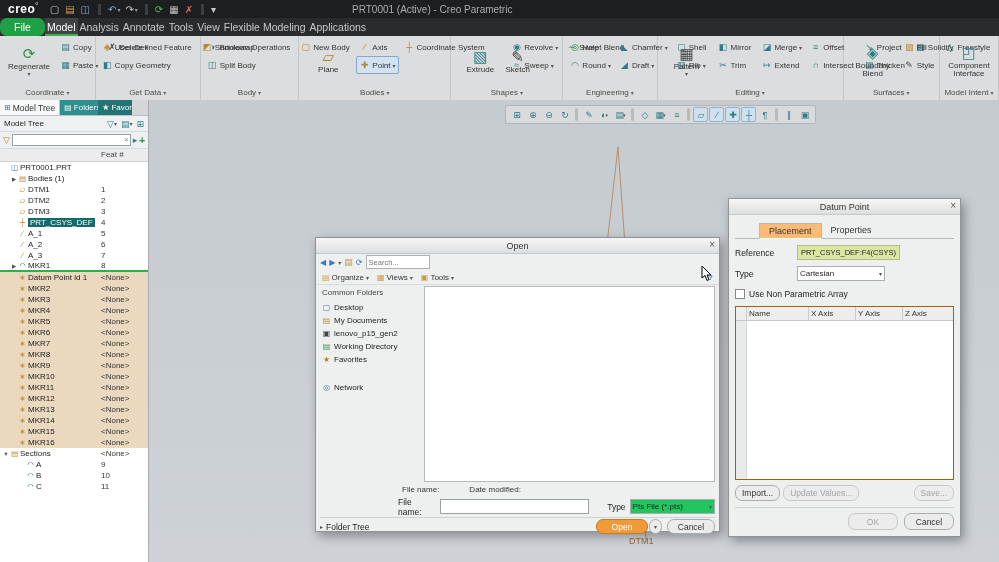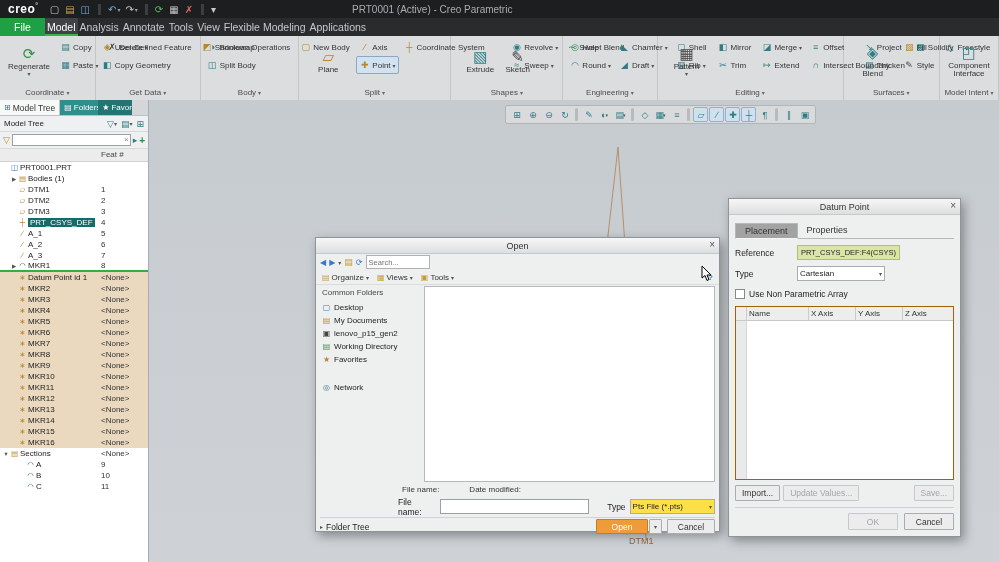--- a/index.html
+++ b/index.html
@@ -14,21 +14,21 @@
   .tb-icons{display:flex;align-items:center;gap:3px;}
   .tb-ic{display:flex;align-items:center;font-size:10px;padding:0 1px;cursor:default;}
   .tb-ic .dd{font-size:6px;color:#9aa0a4;margin-left:1px;}
   .tsep{width:1px;height:11px;background:#3c3e41;margin:0 3px;}
   .win-title{position:absolute;left:352px;color:#a9adb1;font-size:10px;}
   .cl{color:#c8c8c8}.co2{color:#d8a24a}.cb2{color:#7aa7d8}.cg2{color:#58b868}.cr2{color:#d86a5a}
   
   .tabbar{position:absolute;left:0;top:18px;width:999px;height:18px;background:#2a2b2d;
           display:flex;align-items:stretch;font-size:10.5px;color:#c6c9cc;}
   .rtab{display:flex;align-items:center;padding:0 2px;cursor:default;}
-  .rtab.tfile{background:#1fa045;color:#fff;padding:0 14px;}
+  .rtab.tfile{background:#1fa045;color:#fff;padding:0 14px;border-radius:7px;}
   .rtab.tactive{background:#3f4144;color:#fff;box-shadow:inset 0 -2px 0 #37b24d;}
   
   .ribbon{position:absolute;left:0;top:36px;width:999px;height:64px;background:#dcddde;
           border-bottom:1px solid #b6b9bc;display:flex;overflow:hidden;}
   .rgroup{position:relative;display:flex;flex-direction:column;border-right:1px solid #c3c5c7;
           padding:2px 3px 0 3px;}
   .ritems{display:flex;flex-flow:column wrap;height:48px;align-content:flex-start;column-gap:2px;}
   .ritem{display:flex;align-items:center;color:#333;cursor:default;border:1px solid transparent;border-radius:2px;}
   .ritem.sm{height:16px;font-size:8px;padding:0 2px;gap:2px;white-space:nowrap;}
   .ritem.lg{width:50px;height:48px;flex-direction:column;justify-content:center;text-align:center;
@@ -81,21 +81,21 @@
         font-size:9px;color:#2e7d85;border:1px solid transparent;border-radius:2px;cursor:default;}
   .gbtn .dd{font-size:5px;color:#555;margin-left:-1px;}
   .gbtn.pressed{background:#cfe0ef;border-color:#8fb0cf;}
   .gsep{width:1px;height:11px;background:#b8bbbe;margin:0 2px;}
   
   .dlg{position:absolute;background:#eeefef;border:1px solid #8f9498;box-shadow:3px 4px 10px rgba(0,0,0,.35);z-index:20;}
   .dtitle{height:15px;background:linear-gradient(#f7f7f7,#dddedf);border-bottom:1px solid #c6c9cb;
           display:flex;align-items:center;justify-content:center;font-size:9px;color:#333;position:relative;}
   .dclose{position:absolute;right:4px;top:1px;font-size:10px;color:#555;cursor:default;}
   .btn{display:flex;align-items:center;justify-content:center;background:#ececec;border:1px solid #a9adb1;
-       font-size:8.5px;color:#333;cursor:default;border-radius:1px;}
+       font-size:8.5px;color:#333;cursor:default;border-radius:7px;}
   .btn.dis{color:#a2a6aa;border-color:#c6c9cb;}
   
   .open-dlg{left:315px;top:237px;width:403px;height:293px;}
   .onav{position:absolute;left:0;top:16px;width:100%;height:16px;display:flex;align-items:center;gap:3px;padding:0 4px;box-sizing:border-box;}
   .navic{color:#3a78c2;font-size:8px;cursor:default;}
   .navdd{font-size:6px;color:#555;cursor:default;}
   .navfold{color:#c79a3c;font-size:9px;cursor:default;}
   .crumb{flex:1;height:12px;background:#fff;border:1px solid #aeb2b6;display:flex;align-items:center;
          font-size:7.5px;color:#333;padding:0 3px;gap:2px;white-space:nowrap;overflow:hidden;cursor:default;}
   .crumb .sp{flex:1;}
@@ -112,37 +112,37 @@
   .osh{color:#444;margin-bottom:4px;}
   .oitem{display:flex;align-items:center;gap:3px;height:13px;color:#222;cursor:default;}
   .oitem.gap{margin-top:15px;}
   .oic{width:9px;text-align:center;font-size:8px;}
   .olist{flex:1;background:#fff;border:1px solid #b6b9bc;}
   .oinfo{position:absolute;left:86px;top:247px;font-size:8px;color:#333;display:flex;gap:30px;}
   .octrl{position:absolute;left:4px;right:4px;top:261px;height:15px;display:flex;align-items:center;font-size:8.5px;color:#222;}
   .octrl .fnlab{margin-left:78px;}
   .fninput{width:152px;height:11px;border:1px solid #9aa0a4;margin-left:4px;font-size:8px;outline:none;}
   .typelab{margin-left:18px;}
-  .typesel{width:84px;height:13px;background:#fde047;border:1px solid #a9adb1;display:flex;align-items:center;
+  .typesel{width:84px;height:13px;background:#22c55e;border:1px solid #a9adb1;display:flex;align-items:center;
            font-size:8px;padding:0 2px;margin-left:4px;cursor:default;}
   .typesel .sp{flex:1;}
   .typesel .dd{font-size:6px;color:#555;}
   .ofoot{position:absolute;left:4px;right:4px;top:279px;height:13px;border-top:1px solid #cfd2d4;
          display:flex;align-items:center;font-size:8.5px;color:#222;padding-top:2px;}
   .ftree{display:flex;align-items:center;gap:3px;cursor:default;}
   .ftree .ar{font-size:6px;color:#555;}
   .openbtn{margin-left:auto;width:50px;height:13px;background:#ef9b3a;border:1px solid #c87c1f;color:#fff;}
   .openbtn-dd{width:11px;height:13px;margin-left:1px;}
   .openbtn-dd .dd{font-size:6px;color:#555;}
   .cancelbtn{width:46px;height:13px;margin-left:5px;}
   
   .datum-dlg{left:728px;top:198px;width:231px;height:337px;display:flex;flex-direction:column;}
   .dtabs{display:flex;margin:8px 6px 0 6px;border-bottom:1px solid #b6b9bc;font-size:9px;}
   .dtab{padding:2px 9px;color:#333;cursor:default;}
-  .dtab.active{background:#a3a3a3;border:1px solid #b6b9bc;border-bottom:1px solid #f7f8f8;margin-bottom:-1px;}
+  .dtab.active{background:#fdba74;border:1px solid #b6b9bc;border-bottom:1px solid #f7f8f8;margin-bottom:-1px;margin-left:24px;}
   .dbody{padding:6px;display:flex;flex-direction:column;flex:1;font-size:8.5px;color:#222;}
   .drow{display:flex;align-items:center;margin-bottom:6px;}
   .dlab{width:62px;flex:none;}
   .refval{height:13px;background:#dbe6a4;border:1px solid #b4bd7c;display:flex;align-items:center;
           font-size:7.5px;padding:0 3px;white-space:nowrap;overflow:hidden;max-width:152px;}
   .dsel{width:82px;height:13px;background:#fff;border:1px solid #a9adb1;display:flex;align-items:center;
         font-size:8px;padding:0 2px;cursor:default;}
   .dsel .sp{flex:1;}
   .dsel .dd{font-size:6px;color:#555;}
   .chkrow{display:flex;align-items:center;gap:4px;margin:2px 0 7px 0;cursor:default;}
@@ -345,21 +345,21 @@
     <span class="rtext">Coordinate System</span>
     <span class="rdd"></span>
   </div>
           <div class="ritem lg">
     <span class="ricon ck">✎</span>
     <span class="rtext">Sketch</span>
     <span class="rdd"></span>
   </div>
         </div>
       <div class="rlabel">
-          <span>Split</span>
+          <span>Bodies</span>
           <span class="ga">▾</span>
         </div>
     </div>
     <div class="rgroup">
       <div class="ritems">
           <div class="ritem lg">
     <span class="ricon ct">▧</span>
     <span class="rtext">Extrude</span>
     <span class="rdd"></span>
   </div>

